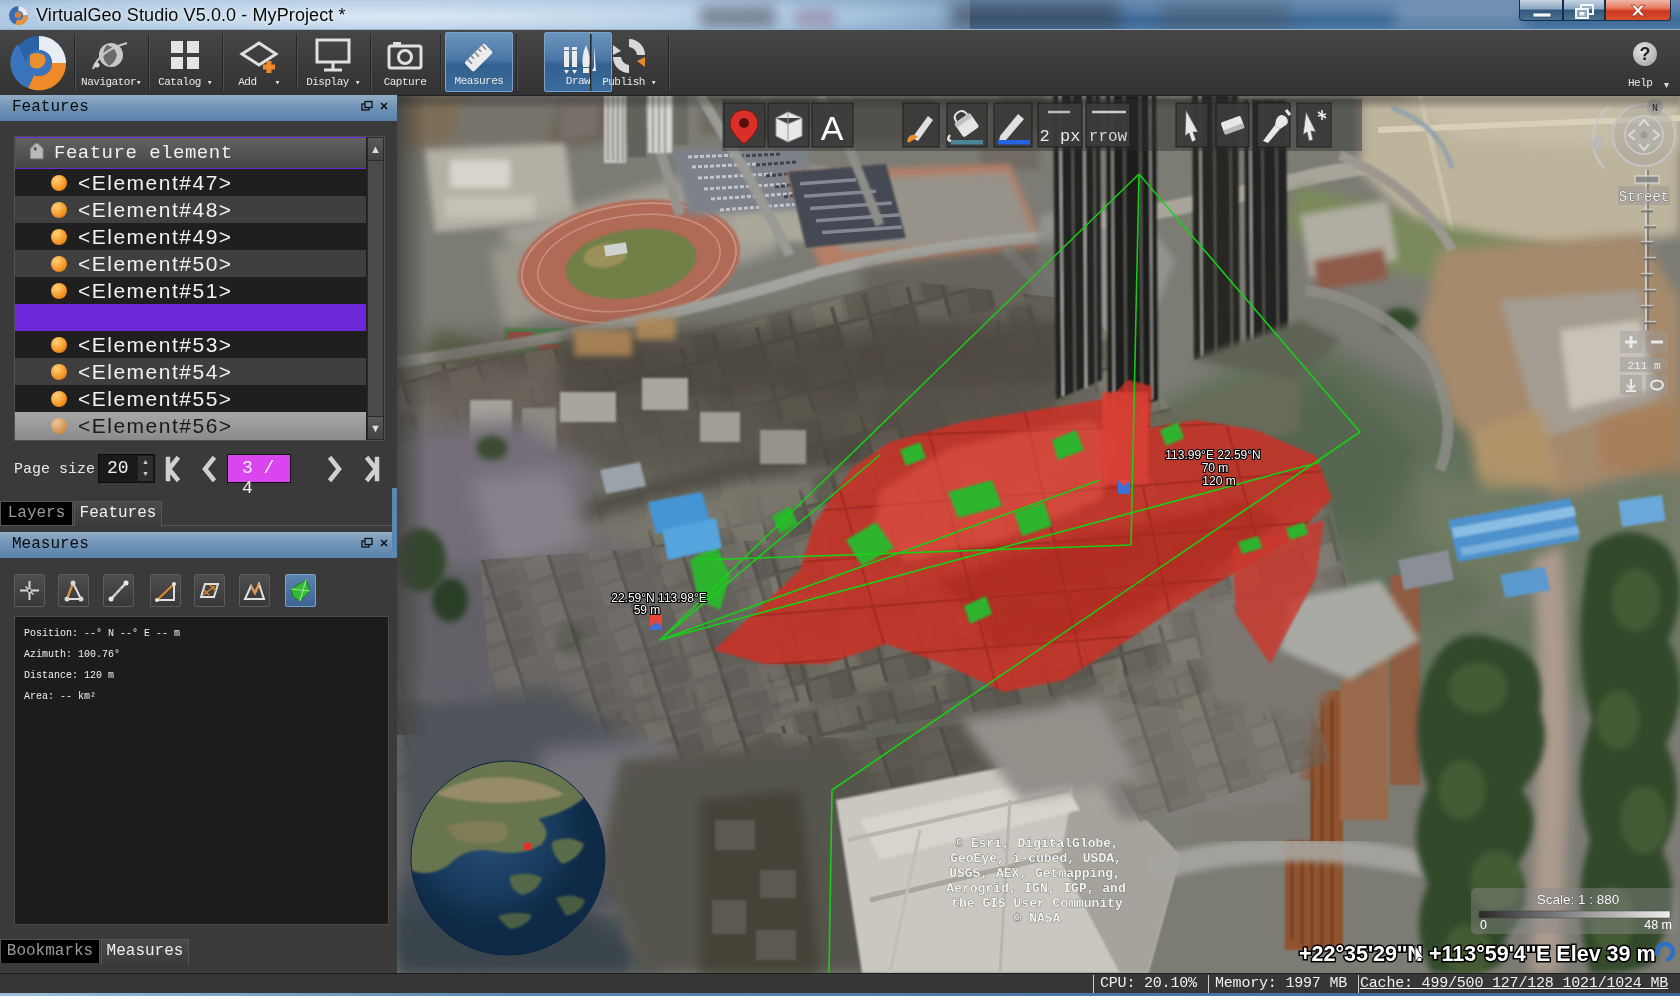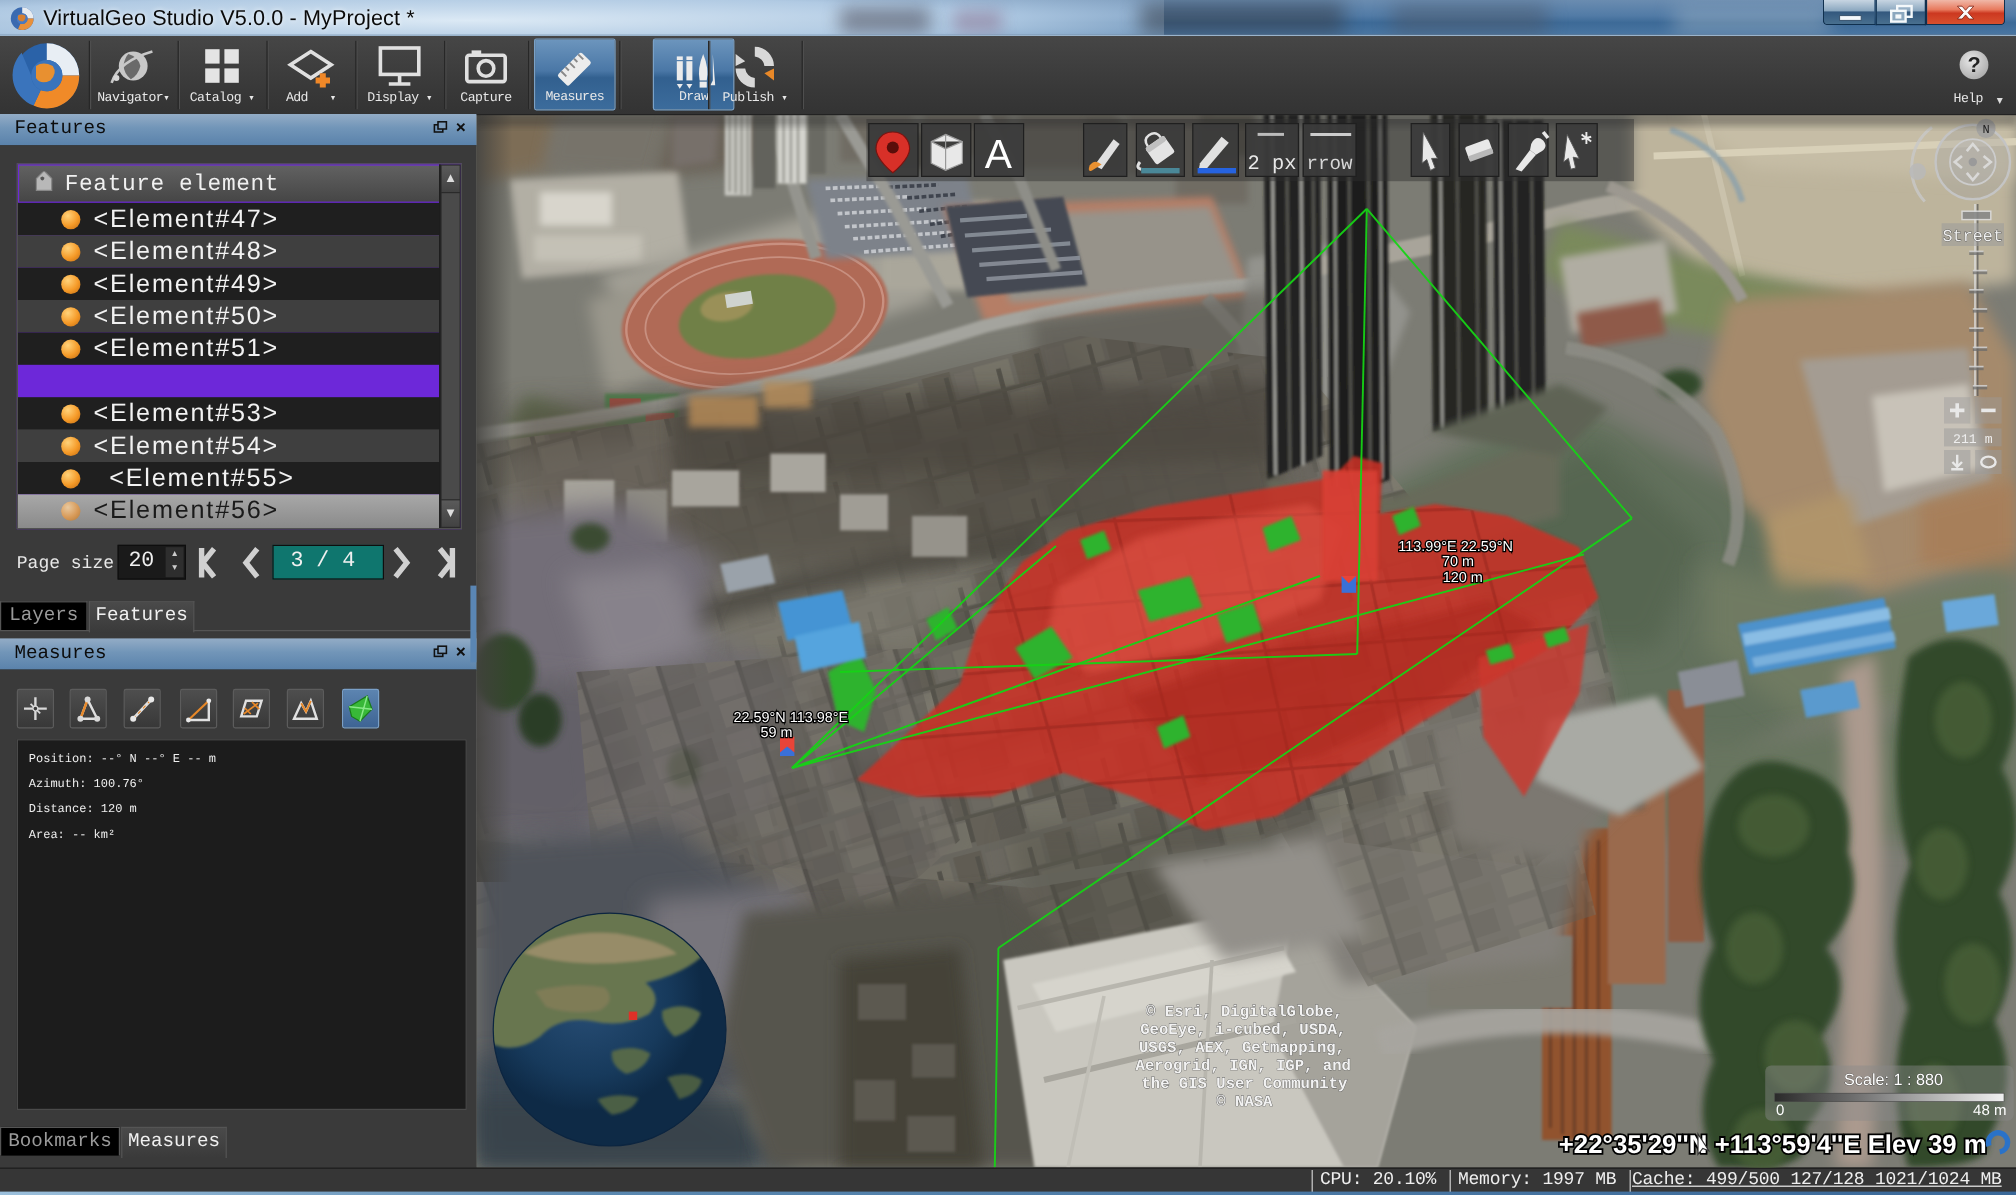--- a/index.html
+++ b/index.html
@@ -776,21 +776,21 @@
           <div class="ftext">&lt;Element#52&gt;</div>
         </div>
       <div class="frow dark" style="top:194px;">
           <div class="ball"></div>
           <div class="ftext">&lt;Element#53&gt;</div>
         </div>
       <div class="frow lite" style="top:221px;">
           <div class="ball"></div>
           <div class="ftext">&lt;Element#54&gt;</div>
         </div>
-      <div class="frow dark" style="top:248px;gap:13px;">
+      <div class="frow dark" style="top:248px;">
           <div class="ball"></div>
           <div class="ftext">&lt;Element#55&gt;</div>
         </div>
       <div class="frow" style="top:275px;height:28px;background:linear-gradient(180deg,#a8a8a8,#8a8a8a);">
           <div class="ball" style="background:radial-gradient(circle at 35% 30%,#e8c9a0,#d89a58 55%,#b07838);"></div>
           <div class="ftext" style="color:#1a1a1a;">&lt;Element#56&gt;</div>
         </div>
 
       <div style="position:absolute;right:0;top:0;width:17px;height:303px;background:#2a2a2a;border-left:1px solid #1c1c1c;">
         <div style="position:absolute;top:1px;left:1px;width:15px;height:22px;background:linear-gradient(180deg,#5a5a5a,#424242);color:#ddd;font-size:11px;text-align:center;line-height:22px;">▲</div>
@@ -808,21 +808,21 @@
       </div>
     </div>
     <svg style="position:absolute;left:165px;top:334px;" width="220" height="28" viewBox="0 0 220 28">
       <g stroke="#d0d0d0" stroke-width="4.5" fill="none" stroke-linecap="square">
         <path d="M12 4 L4 14 L12 24 M3 4 L3 24"></path>
         <path d="M48 4 L40 14 L48 24"></path>
         <path d="M166 4 L174 14 L166 24"></path>
         <path d="M203 4 L211 14 L203 24 M212 4 L212 24"></path>
       </g>
     </svg>
-    <div style="position:absolute;left:227px;top:333px;width:93px;height:29px;background:#0f766e;border:1px solid #0e0e0e;box-sizing:border-box;text-decoration:underline;">
+    <div style="position:absolute;left:227px;top:333px;width:64px;height:29px;background:#d946ef;border:1px solid #0e0e0e;box-sizing:border-box;text-decoration:underline;">
       <span class="mono" style="position:absolute;left:14px;top:3px;font-size:18px;color:#f0f0f0;">3 / 4</span>
     </div>
 
     <div class="tabrow" style="top:380px;">
       <div class="tab tabina" style="left:0;width:73px;">Layers</div>
       <div class="tab tabact" style="left:74px;width:88px;">Features</div>
       <div style="position:absolute;left:0;top:24px;width:397px;height:1px;background:#555;"></div>
     </div>
   </div>
 

